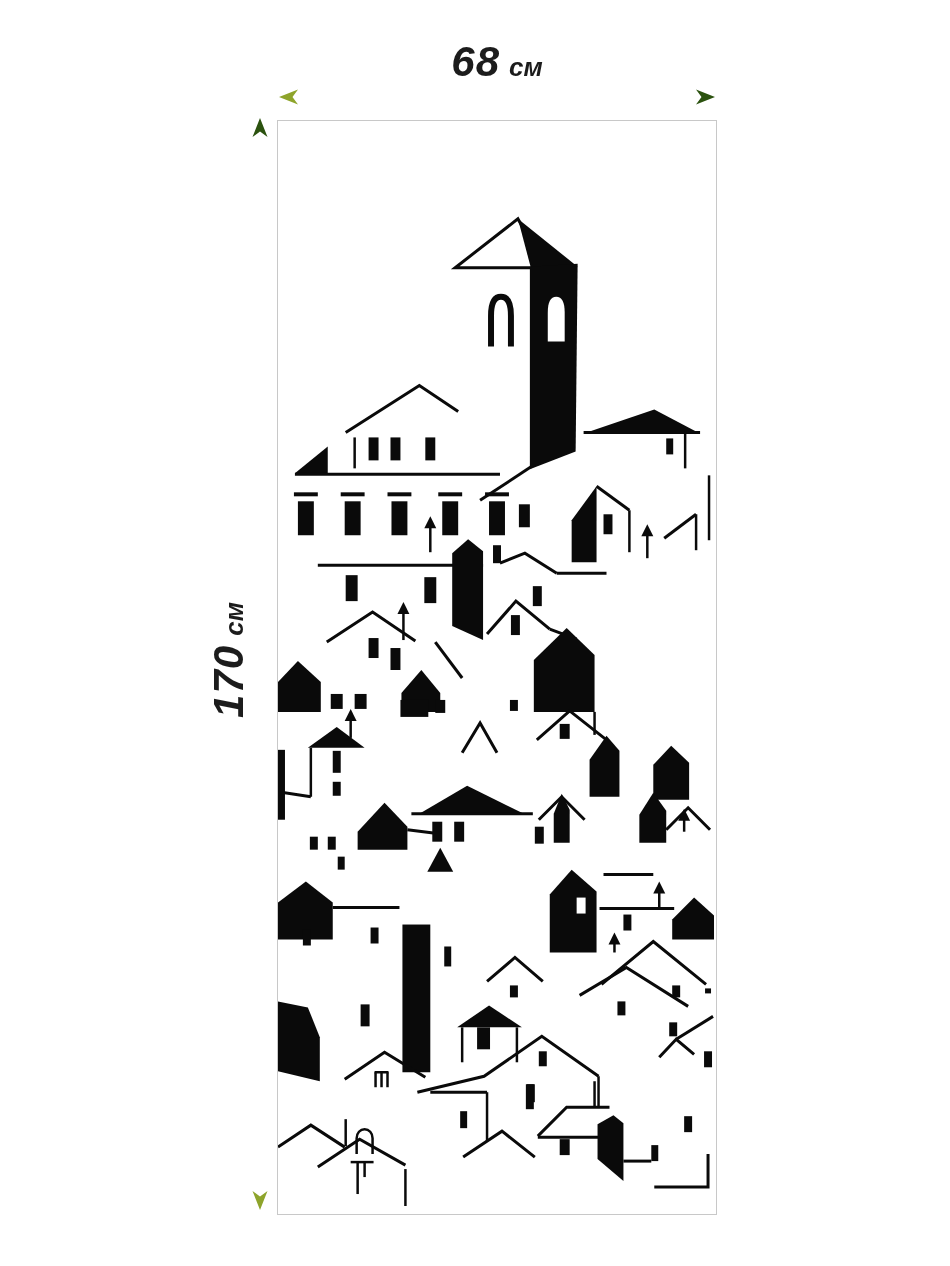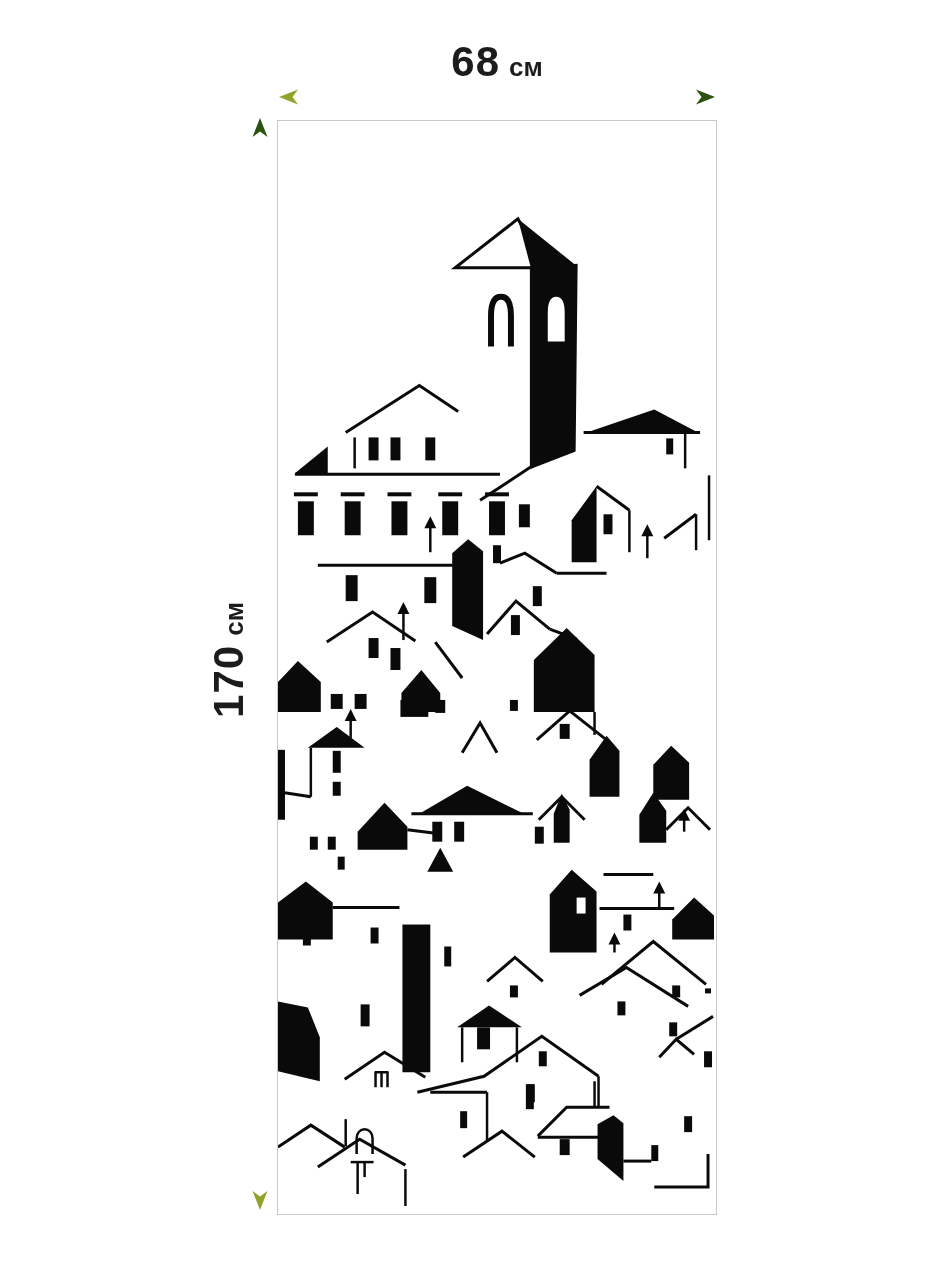--- a/index.html
+++ b/index.html
@@ -6,21 +6,21 @@
     --arrow-light:#8ea42b;
     --arrow-dark:#2b520f;
     --art:#0a0a0a;
     --panel-border:#c8c8c8;
     --label-text:#1c1c1c;
     --background:#ffffff;
   }
   *{margin:0;padding:0;box-sizing:border-box;}
   html,body{width:950px;height:1266px;background:var(--background);
     font-family:"Liberation Sans", sans-serif;}
-  .stage{position:relative;width:804px;height:1266px;background:var(--background);overflow:hidden;}
+  .stage{position:relative;width:804px;height:1266px;background:var(--background);overflow:hidden;font-style:italic;}
 
   
   .dim-top-label{position:absolute;left:277px;top:36px;width:440px;height:52px;
     text-align:center;line-height:52px;white-space:nowrap;color:var(--label-text);}
   .dim-left-label{position:absolute;left:109px;top:630px;width:240px;height:60px;
     text-align:center;line-height:60px;white-space:nowrap;color:var(--label-text);
     transform:rotate(-90deg);transform-origin:center;}
   .dim-value{font-size:42px;font-weight:700;letter-spacing:1px;}
   .dim-unit{font-size:26px;font-weight:700;margin-left:9px;}
 

